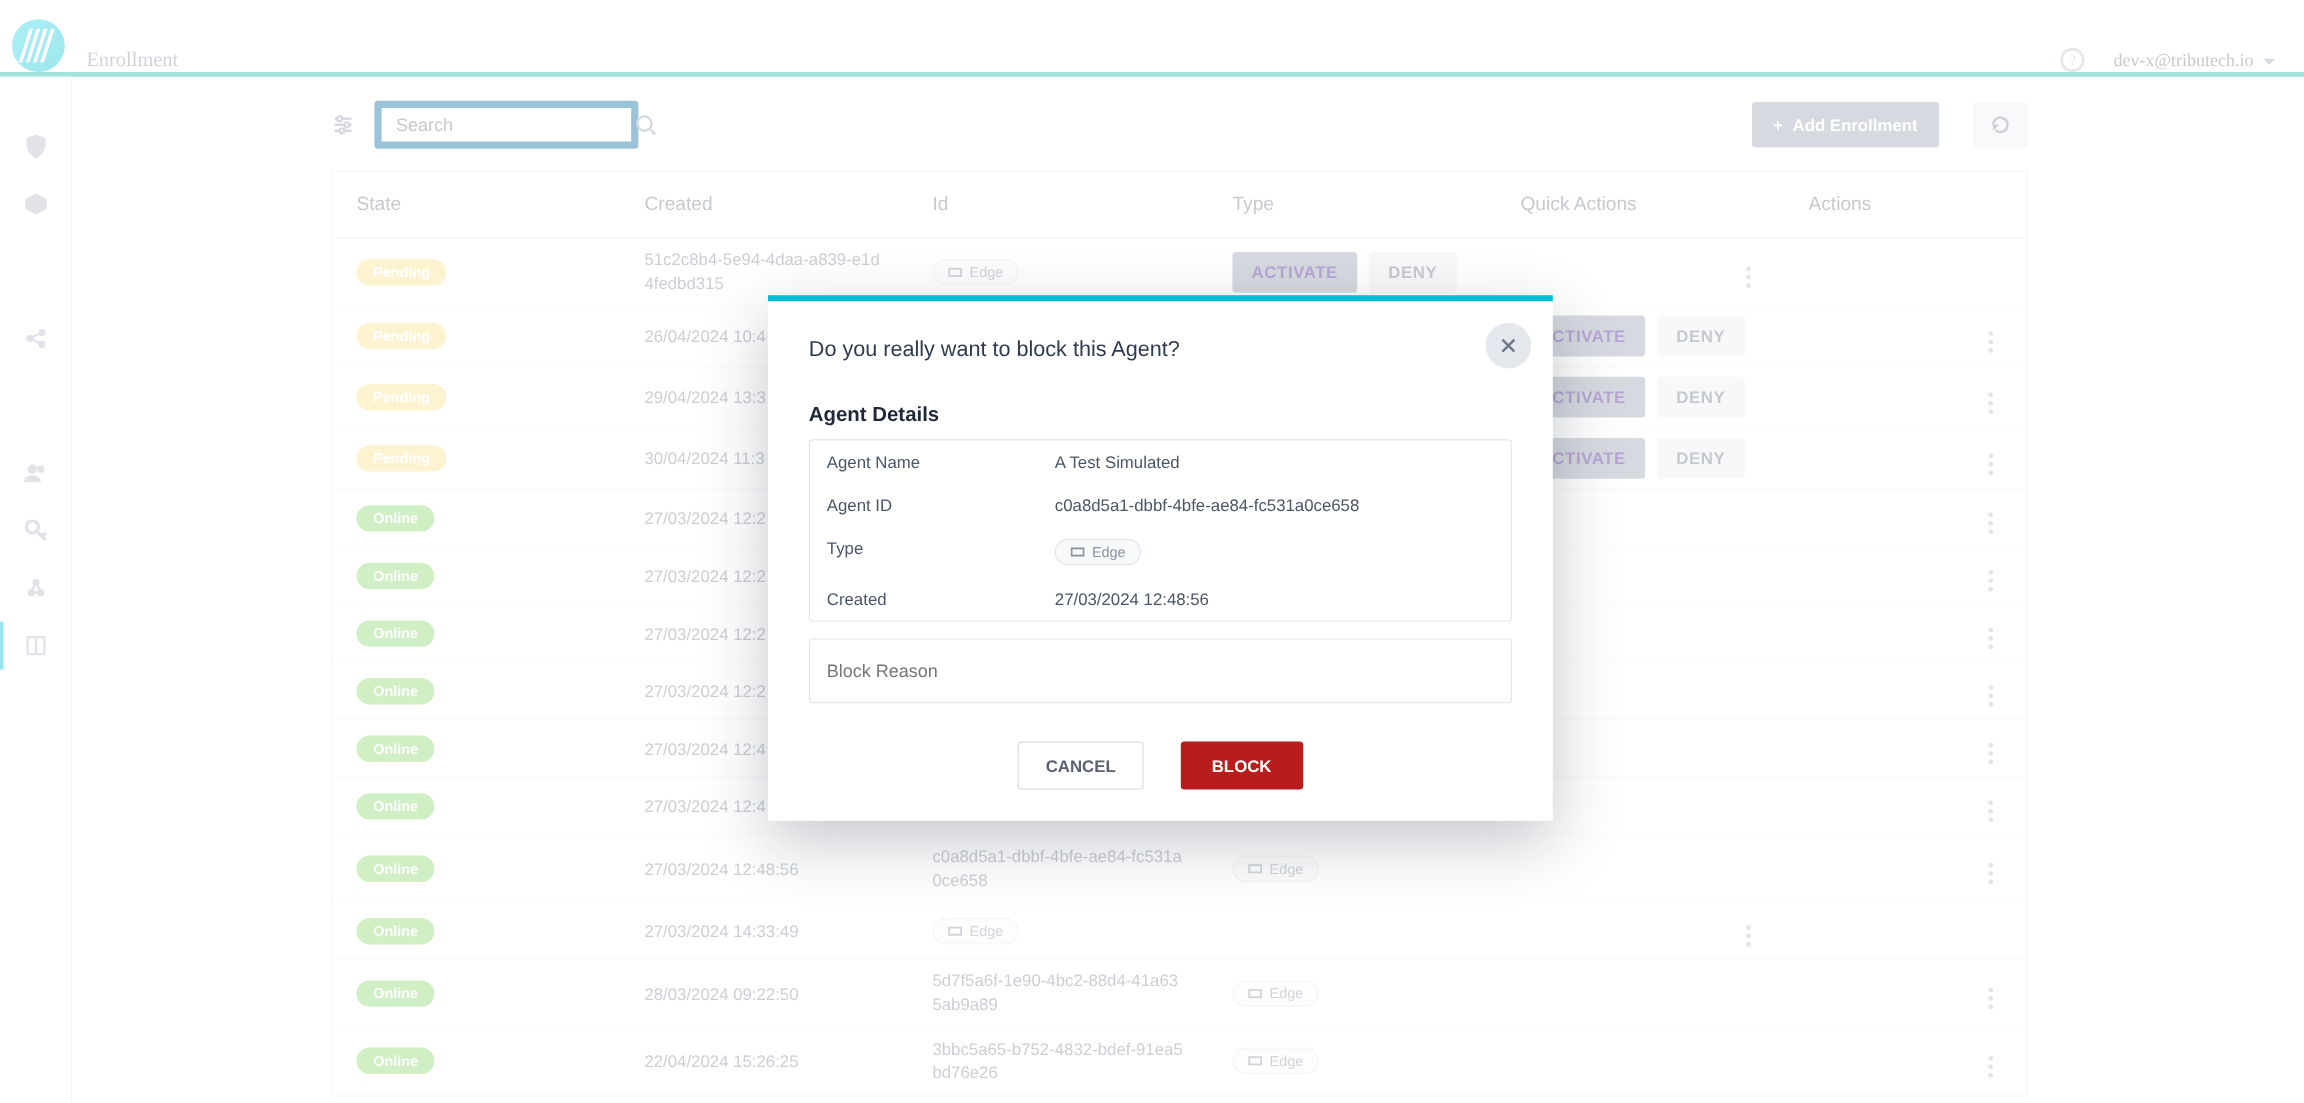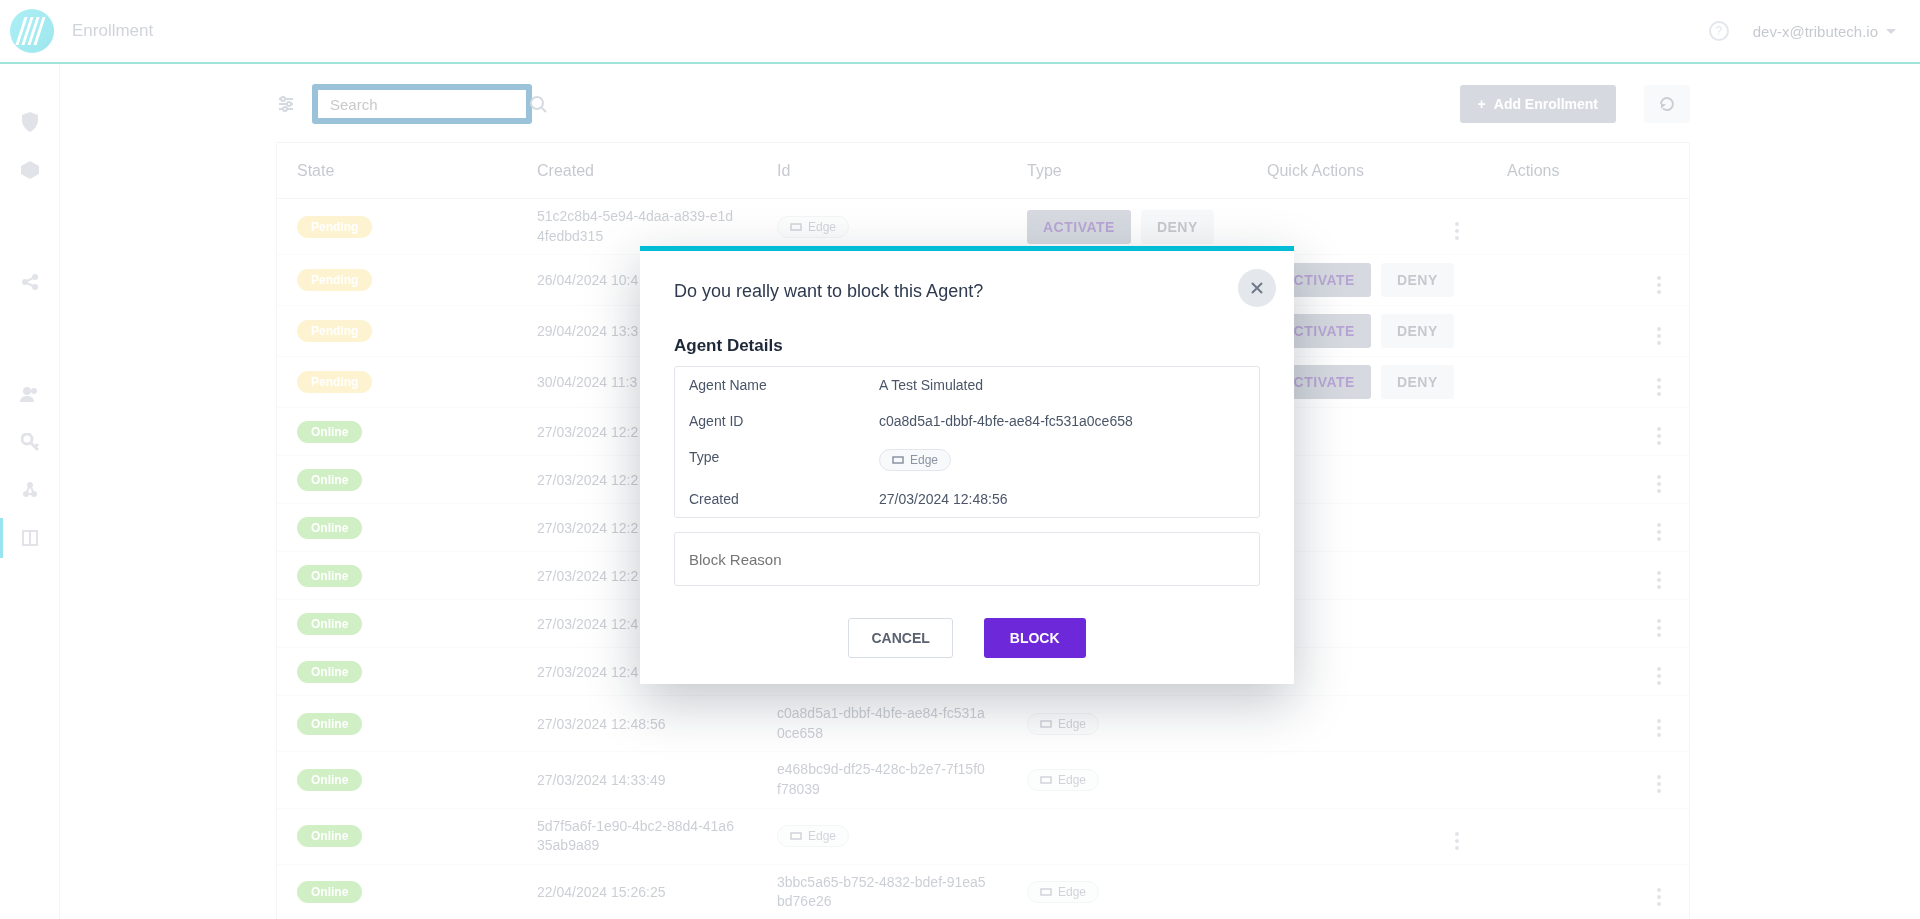--- a/index.html
+++ b/index.html
@@ -5,23 +5,23 @@
   * { box-sizing: border-box; margin: 0; padding: 0; }
   html, body { width: 1920px; height: 919px; font-family: Arial, Helvetica, sans-serif; background: #fff; overflow: hidden; }
   body.modal-open::after {
     content:""; position:absolute; left:0; top:0; width:1920px; height:919px;
     background: rgba(255,255,255,0.6); z-index: 500;
   }
 
   
   .topbar {
     position: relative;
-    height: 64px; border-bottom: 2px solid #14b8a6;
-    display: flex; align-items: center; padding: 0 24px 0 10px;
-    color: #8a93a2; font-size: 17px;
+    height: 64px; border-bottom: 4px solid #14b8a6;
+    display: flex; align-items: flex-end; padding: 0 24px 0 10px;
+    color: #8a93a2; font-size: 17px; font-family: Liberation Serif, serif;
   }
   .logo {
     width: 44px; height: 44px; border-radius: 50%;
     background: linear-gradient(135deg,#2fd9e6,#0fbfd4);
     position: relative; margin-right: 18px; flex-shrink:0;
     overflow:hidden;
   }
   .logo::before { content:""; position:absolute; left:10px; top:8px; width:3px; height:28px; background:#fff; box-shadow: 6px 0 0 #fff, 12px 0 0 #fff, 18px 0 0 #fff; transform: skewX(-18deg);}
   .topbar-title { flex: 0 0 auto; color:#8a93a2; }
   .topbar-spacer { flex:1; }
@@ -90,21 +90,21 @@
   .modal-title { font-size:18px; color:#2e3a4f; font-weight:400; margin-bottom:34px;}
   .modal-sub  { font-size:17px; color:#1e2838; font-weight:700; margin-bottom:10px;}
   .details-box { border:1px solid #e3e6eb; border-radius:3px; }
   .details-row { display:flex; padding:10px 14px; font-size:14px; color:#4a5568;}
   .details-row:not(:last-child){ }
   .details-row .k { width:190px; color:#4a5568; }
   .details-row .v { flex:1; color:#4a5568; }
   .reason-input { margin-top:14px; width:100%; border:1px solid #e3e6eb; border-radius:3px; height:54px; padding:0 14px; font-size:15px; color:#7d8694; outline:none;}
   .modal-actions { display:flex; justify-content:center; gap:31px; padding: 14px 0 26px 0;}
   .btn-cancel { height:40px; padding:0 22px; background:#fff; color:#5a6270; border:1px solid #d8dde4; border-radius:3px; font-weight:700; font-size:14px;}
-  .btn-block  { height:40px; padding:0 26px; background:#6d28d9; color:#fff; border:none; border-radius:3px; font-weight:700; font-size:14px;}
+  .btn-block  { height:40px; padding:0 26px; background:#b91c1c; color:#fff; border:none; border-radius:3px; font-weight:700; font-size:14px;}
 
   
   svg { display:block; }
 </style>
 </head>
 <body class="modal-open">
 
 <div class="topbar">
   <div class="logo"></div>
   <div class="topbar-title">Enrollment</div>
@@ -390,36 +390,36 @@
           <div></div>
           <div class="cell-actions"><span class="dotsv">
               <i></i>
               <i></i>
               <i></i>
             </span></div>
         </div>
         <div class="tbl-row">
           <div><span class="badge online">Online</span></div>
           <div>27/03/2024 14:33:49</div>
-          <div class="cell-id">e468bc9d-df25-428c-b2e7-7f15f0f78039</div>
-          <div><span class="type-chip">
-              <svg width="12" height="12" viewBox="0 0 12 12">
-                <rect x="1" y="3" width="10" height="6" fill="none" stroke="#8a93a2" stroke-width="1.5"></rect>
-              </svg>
-              <span>Edge</span>
-            </span></div>
-          <div></div>
-          <div class="cell-actions"><span class="dotsv">
-              <i></i>
-              <i></i>
-              <i></i>
-            </span></div>
-        </div>
-        <div class="tbl-row">
-          <div><span class="badge online">Online</span></div>
+          <div><span class="type-chip">
+              <svg width="12" height="12" viewBox="0 0 12 12">
+                <rect x="1" y="3" width="10" height="6" fill="none" stroke="#8a93a2" stroke-width="1.5"></rect>
+              </svg>
+              <span>Edge</span>
+            </span></div>
+          <div></div>
+          <div class="cell-actions"><span class="dotsv">
+              <i></i>
+              <i></i>
+              <i></i>
+            </span></div>
+        </div>
+        <div class="tbl-row">
+          <div><span class="badge online">Online</span></div>
+          <div>28/03/2024 09:22:50</div>
           <div class="cell-id">5d7f5a6f-1e90-4bc2-88d4-41a635ab9a89</div>
           <div><span class="type-chip">
               <svg width="12" height="12" viewBox="0 0 12 12">
                 <rect x="1" y="3" width="10" height="6" fill="none" stroke="#8a93a2" stroke-width="1.5"></rect>
               </svg>
               <span>Edge</span>
             </span></div>
           <div></div>
           <div class="cell-actions"><span class="dotsv">
               <i></i>

